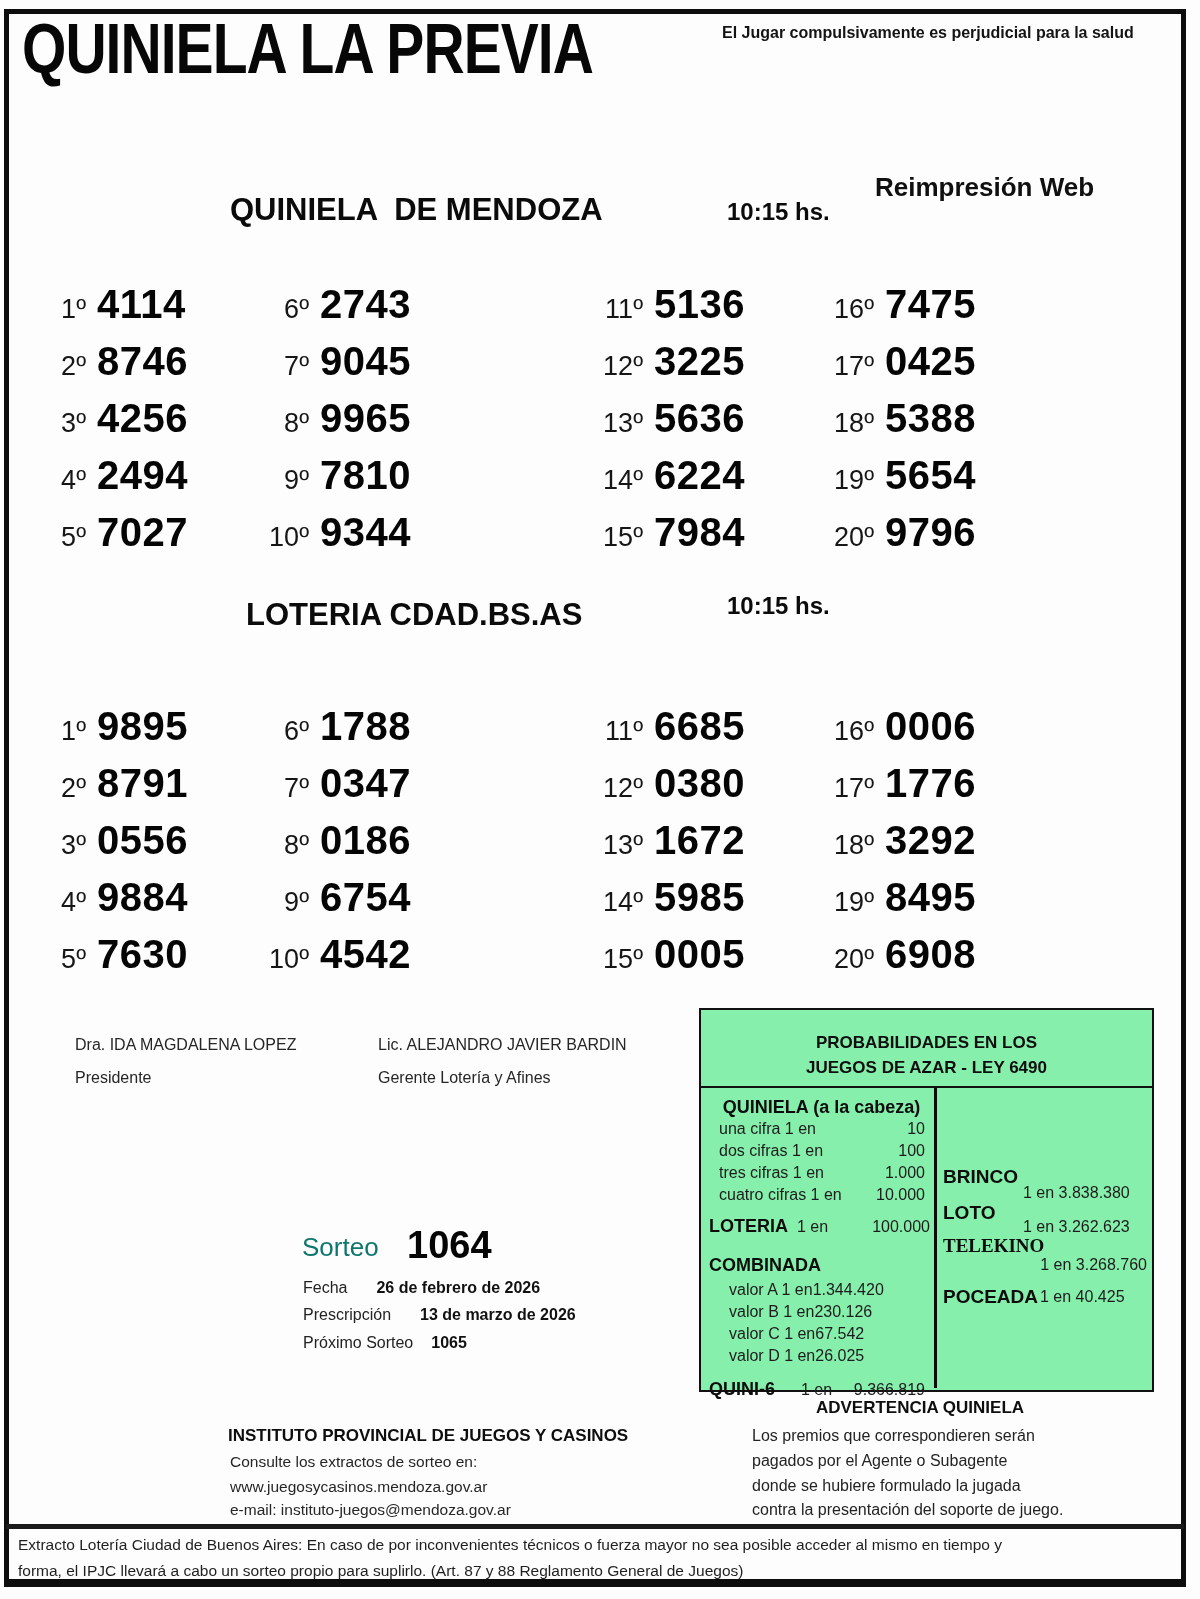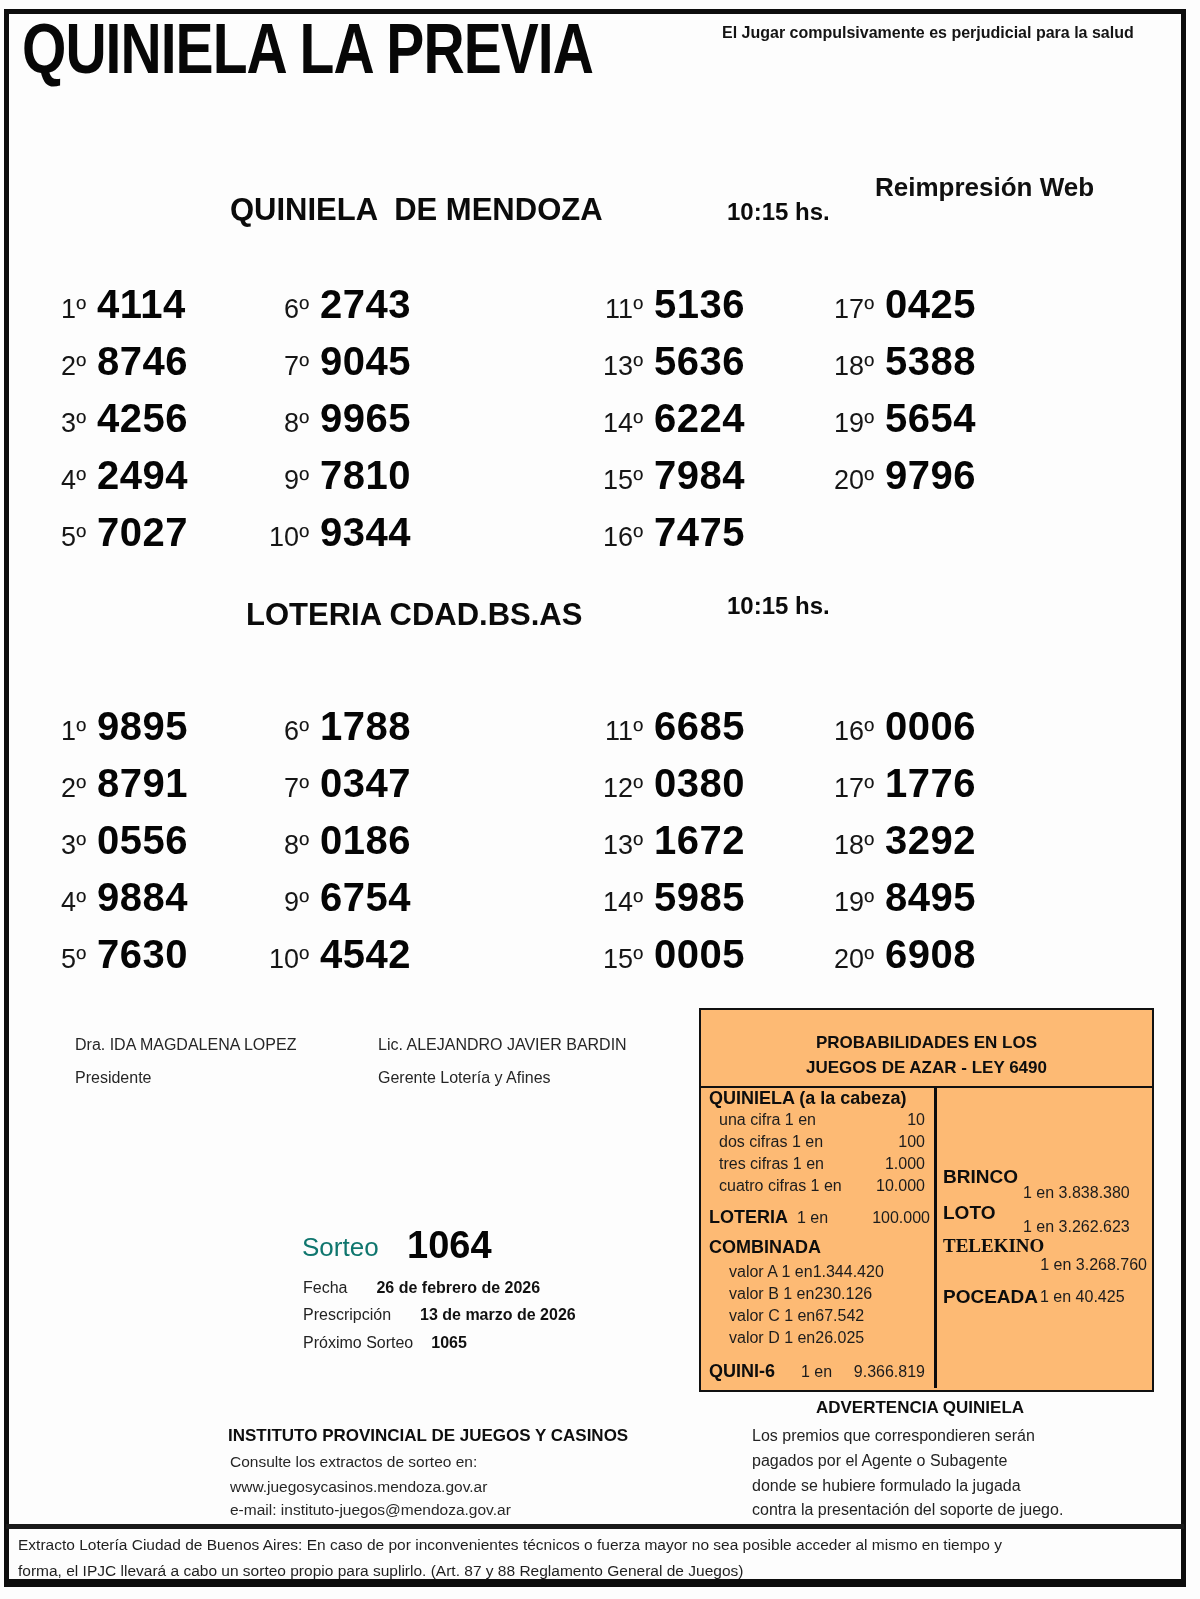--- a/index.html
+++ b/index.html
@@ -42,39 +42,39 @@
   .official-name{font-size:16px;color:#262626;}
   .official-role{font-size:16px;color:#262626;}
 
   .sorteo-label{left:302px;top:1232px;font-size:26px;color:#0f766e;}
   .sorteo-number{left:407px;top:1224px;font-size:38px;font-weight:bold;color:#050505;}
   .info-line{font-size:16px;color:#232323;}
   .info-line .ivalue{font-weight:bold;color:#111;margin-left:29px;}
 
   .prob-box{
     position:absolute;left:699px;top:1008px;width:455px;height:384px;
-    box-sizing:border-box;border:2px solid #111;background:#fdba74;
+    box-sizing:border-box;border:2px solid #111;background:#86efac;
   }
   .prob-header{
     height:78px;box-sizing:border-box;border-bottom:2px solid #111;
     text-align:center;padding-top:20px;
     font-size:17px;font-weight:bold;line-height:25px;color:#0e0e0e;
   }
   .prob-body{position:relative;display:flex;height:300px;}
   .prob-left{width:233px;box-sizing:border-box;}
   .prob-divider{width:3px;background:#0c0c0c;height:100%;}
   .prob-right{position:relative;flex:1;}
-  .p-quiniela-h{padding-left:8px;font-size:18px;font-weight:bold;color:#0d0d0d;white-space:nowrap;}
+  .p-quiniela-h{margin-top:9px;padding-left:8px;font-size:18px;font-weight:bold;color:#0d0d0d;white-space:nowrap;text-align:center;}
   .prow{display:flex;justify-content:space-between;padding:0 9px 0 18px;font-size:16px;line-height:22px;color:#1c1c1c;white-space:nowrap;}
   .prow:first-of-type{margin-top:2px;}
   .p-loteria{display:flex;align-items:baseline;padding:0 4px 0 8px;margin-top:9px;line-height:22px;white-space:nowrap;}
   .p-loteria .bigl{font-size:18px;font-weight:bold;color:#0d0d0d;width:88px;}
   .p-loteria .mid{font-size:16px;color:#1c1c1c;}
   .p-loteria .pv{margin-left:auto;font-size:16px;color:#1c1c1c;}
-  .p-comb-h{margin-top:8px;padding-left:8px;font-size:18px;font-weight:bold;color:#0d0d0d;}
+  .p-comb-h{margin-top:17px;padding-left:8px;font-size:18px;font-weight:bold;color:#0d0d0d;}
   .vrow{display:flex;justify-content:flex-start;padding:0 7px 0 28px;font-size:16px;line-height:22px;color:#1c1c1c;white-space:nowrap;}
   .vrow-first{margin-top:3px;}
   .p-quini6{display:flex;align-items:baseline;padding:0 9px 0 8px;margin-top:11px;line-height:22px;white-space:nowrap;}
   .p-quini6 .bigl{font-size:18px;font-weight:bold;color:#0d0d0d;width:92px;}
   .p-quini6 .mid{font-size:16px;color:#1c1c1c;margin-right:18px;}
   .p-quini6 .pv{margin-left:auto;font-size:16px;color:#1c1c1c;}
   .gname{position:absolute;font-size:19px;font-weight:bold;color:#0d0d0d;white-space:nowrap;}
   .godds{position:absolute;font-size:16px;color:#1c1c1c;white-space:nowrap;}
 
   .adv-title{left:700px;top:1398px;width:440px;text-align:center;font-size:17px;font-weight:bold;color:#0e0e0e;}
@@ -103,20 +103,21 @@
       <div class="cell"><span class="pos">2º</span><span class="val">8746</span></div>
       <div class="cell"><span class="pos">3º</span><span class="val">4256</span></div>
       <div class="cell"><span class="pos">4º</span><span class="val">2494</span></div>
       <div class="cell"><span class="pos">5º</span><span class="val">7027</span></div>
       <div class="cell"><span class="pos">6º</span><span class="val">2743</span></div>
       <div class="cell"><span class="pos">7º</span><span class="val">9045</span></div>
       <div class="cell"><span class="pos">8º</span><span class="val">9965</span></div>
       <div class="cell"><span class="pos">9º</span><span class="val">7810</span></div>
       <div class="cell"><span class="pos">10º</span><span class="val">9344</span></div>
       <div class="cell"><span class="pos">11º</span><span class="val">5136</span></div>
+      <div class="cell"><span class="pos">12º</span><span class="val">3225</span></div>
       <div class="cell"><span class="pos">13º</span><span class="val">5636</span></div>
       <div class="cell"><span class="pos">14º</span><span class="val">6224</span></div>
       <div class="cell"><span class="pos">15º</span><span class="val">7984</span></div>
       <div class="cell"><span class="pos">16º</span><span class="val">7475</span></div>
       <div class="cell"><span class="pos">17º</span><span class="val">0425</span></div>
       <div class="cell"><span class="pos">18º</span><span class="val">5388</span></div>
       <div class="cell"><span class="pos">19º</span><span class="val">5654</span></div>
       <div class="cell"><span class="pos">20º</span><span class="val">9796</span></div>
     </div>
 

